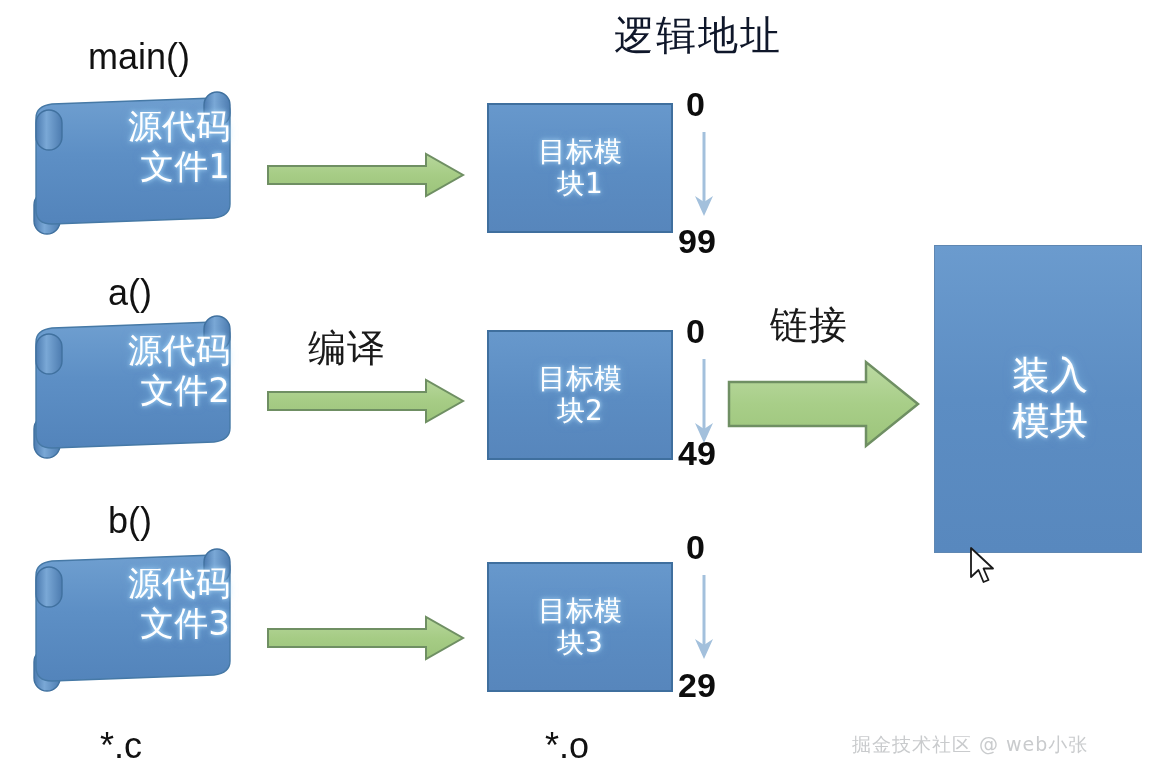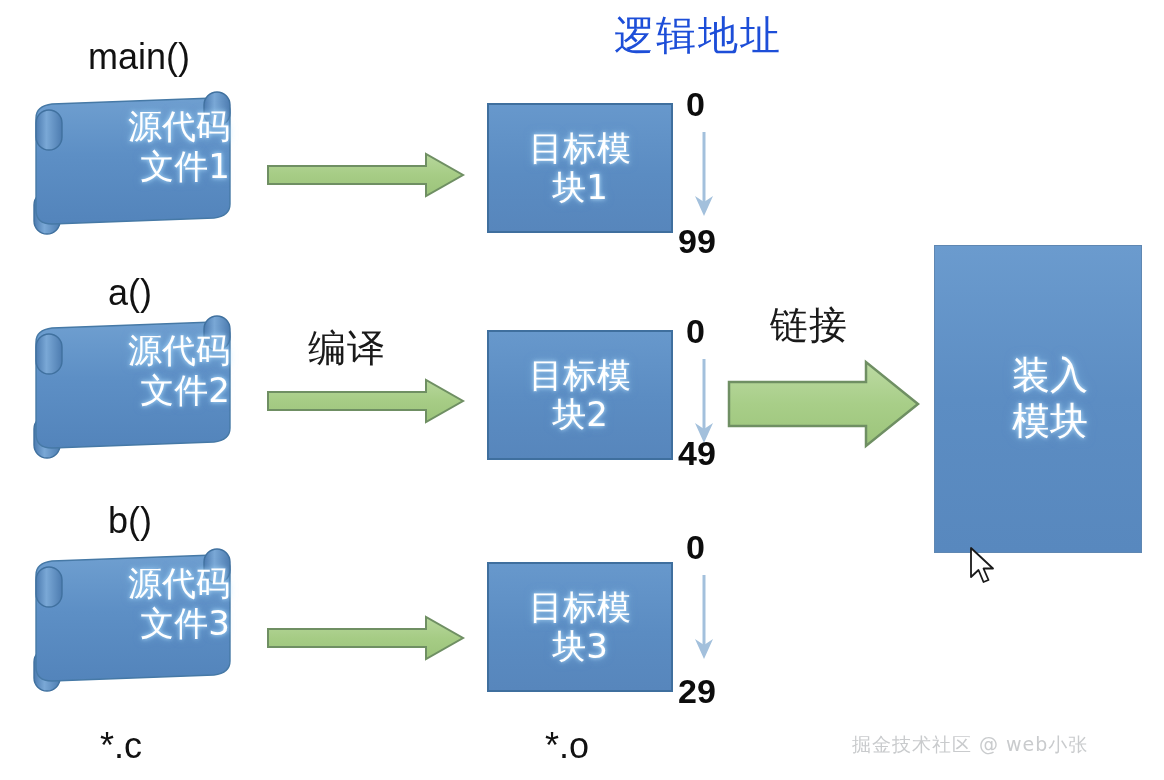--- a/index.html
+++ b/index.html
@@ -18,21 +18,21 @@
     background: #ffffff;
     overflow: hidden;
   }
 
   
   .abs { position: absolute; }
 
   
   .hdr-cn {
     font-size: 40px;
-    color: #1d4ed8;
+    color: #0f172a;
     letter-spacing: 2px;
     white-space: nowrap;
     font-family: "DejaVu Sans", "Liberation Sans", sans-serif;
   }
   .fn-label {
     font-size: 36px;
     color: #111111;
     white-space: nowrap;
     font-family: "Liberation Sans", "DejaVu Sans", sans-serif;
     font-weight: 400;
@@ -85,21 +85,21 @@
     height: 130px;
     background: linear-gradient(180deg, #6798cc 0%, #5b8cc2 55%, #5786bc 100%);
     border: 2px solid #3f6f9e;
     box-sizing: border-box;
     display: flex;
     align-items: center;
     justify-content: center;
   }
   .mod-box .txt {
     color: #ffffff;
-    font-size: 34px;
+    font-size: 28px;
     line-height: 1.15;
     text-align: center;
     font-family: "DejaVu Sans", "Liberation Sans", sans-serif;
     text-shadow: 0 0 4px rgba(190,230,255,.95), 0 0 10px rgba(150,210,255,.55);
     white-space: pre-line;
   }
 
   
   .load-box {
     width: 208px;
@@ -264,21 +264,21 @@
     <div class="txt"><span>目标模</span><br><span>块3</span></div>
   </div>
 
   <div class="abs addr-num" style="left:686px; top:528px;">0</div>
 
   <svg class="abs" style="left:692px; top:573px;" width="24" height="88" viewBox="0 0 24 88" xmlns="http://www.w3.org/2000/svg">
     <line x1="12" y1="2" x2="12" y2="72" stroke="#a3c0dc" stroke-width="3"></line>
     <path d="M12,86 L3,66 L12,72 L21,66 Z" fill="#a3c0dc"></path>
   </svg>
 
-  <div class="abs addr-num" style="left:678px; top:666px;margin-top:6px;">29</div>
+  <div class="abs addr-num" style="left:678px; top:666px;">29</div>
 
   <div class="abs ext-label" style="left:100px; top:725px;">*.c</div>
 
   <div class="abs ext-label" style="left:545px; top:725px;">*.o</div>
 
   <div class="abs watermark" style="left:852px; top:732px;">掘金技术社区 @ web小张</div>
 
 </div>
 
 </body></html>

